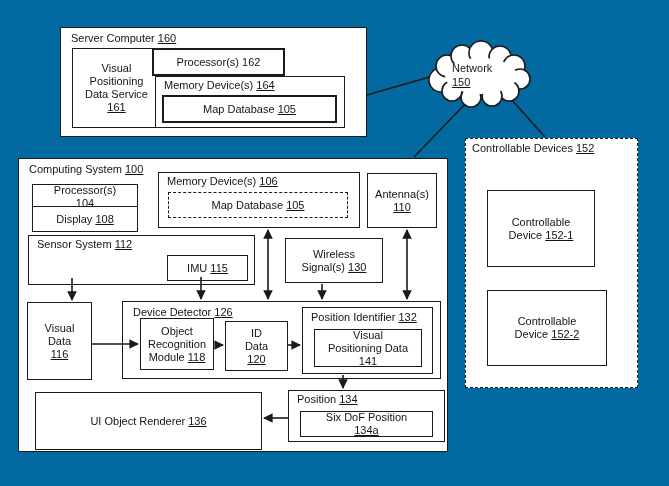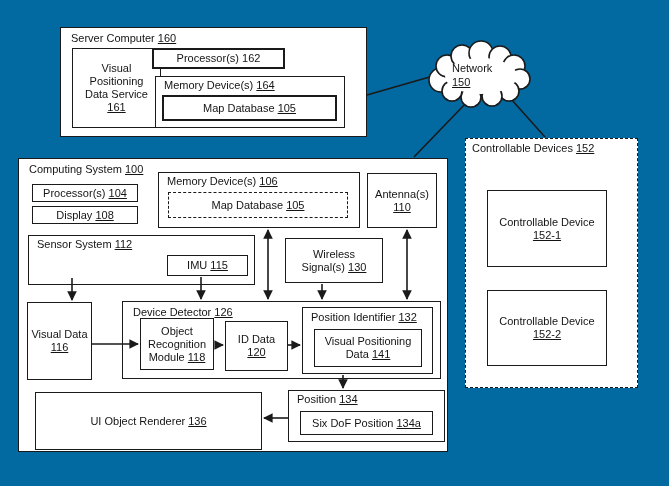--- a/index.html
+++ b/index.html
@@ -3,21 +3,21 @@
 <meta charset="utf-8">
 <style>
   html,body { margin:0; padding:0; background:#ffffff; }
   #canvas {
     position:relative; width:669px; height:486px; background:#0369a1;
     font-family:"Liberation Sans", sans-serif; font-size:11px; color:#141414;
     overflow:hidden;
   }
   .box { position:absolute; border:1.5px solid #1a1a1a; background:#ffffff; box-sizing:border-box; }
   .cbox { display:flex; align-items:center; justify-content:center; text-align:center;
-          line-height:13px; padding:2px; }
+          line-height:13px; padding:12px; }
   .thick { border-width:2.4px; }
   .dashedb { border-style:dashed; }
   .label { position:absolute; white-space:nowrap; line-height:13px; }
   .num { text-decoration:underline; }
   .num-plain { text-decoration:none; }
   #wires { position:absolute; left:0; top:0; z-index:5; pointer-events:none; }
   #cloud-label { position:absolute; left:452px; top:61px; width:58px; text-align:left;
                  line-height:14px; z-index:6; }
   .pad6 { padding:2px 6px; }
   .pad8 { padding:2px 8px; }
@@ -94,21 +94,21 @@
   <div class="box" style="left:288px;top:390px;width:157px;height:52px;">
     <div class="label" style="left:8px;top:2px;"><span>Position</span> <span class="num">134</span></div>
   </div>
   <div class="box cbox" style="left:300px;top:411px;width:133px;height:24px;">
     <div><span>Six DoF Position</span> <span class="num">134a</span></div>
   </div>
 
   <div class="box dashedb" style="left:465px;top:138px;width:173px;height:250px;">
     <div class="label" style="left:6px;top:3px;"><span>Controllable Devices</span> <span class="num">152</span></div>
   </div>
-  <div class="box cbox" style="left:487px;top:190px;width:120px;height:77px;">
+  <div class="box cbox" style="left:487px;top:190px;width:108px;height:77px;">
     <div><span>Controllable Device</span> <span class="num">152-1</span></div>
   </div>
   <div class="box cbox" style="left:487px;top:290px;width:120px;height:76px;">
     <div><span>Controllable Device</span> <span class="num">152-2</span></div>
   </div>
 
   <svg id="wires" width="669" height="486" viewBox="0 0 669 486">
     <defs>
       <marker id="ah" viewBox="0 0 10 10" refX="9" refY="5" markerWidth="6" markerHeight="6" orient="auto-start-reverse">
         <path d="M0,0 L10,5 L0,10 z" fill="#1a1a1a"></path>

